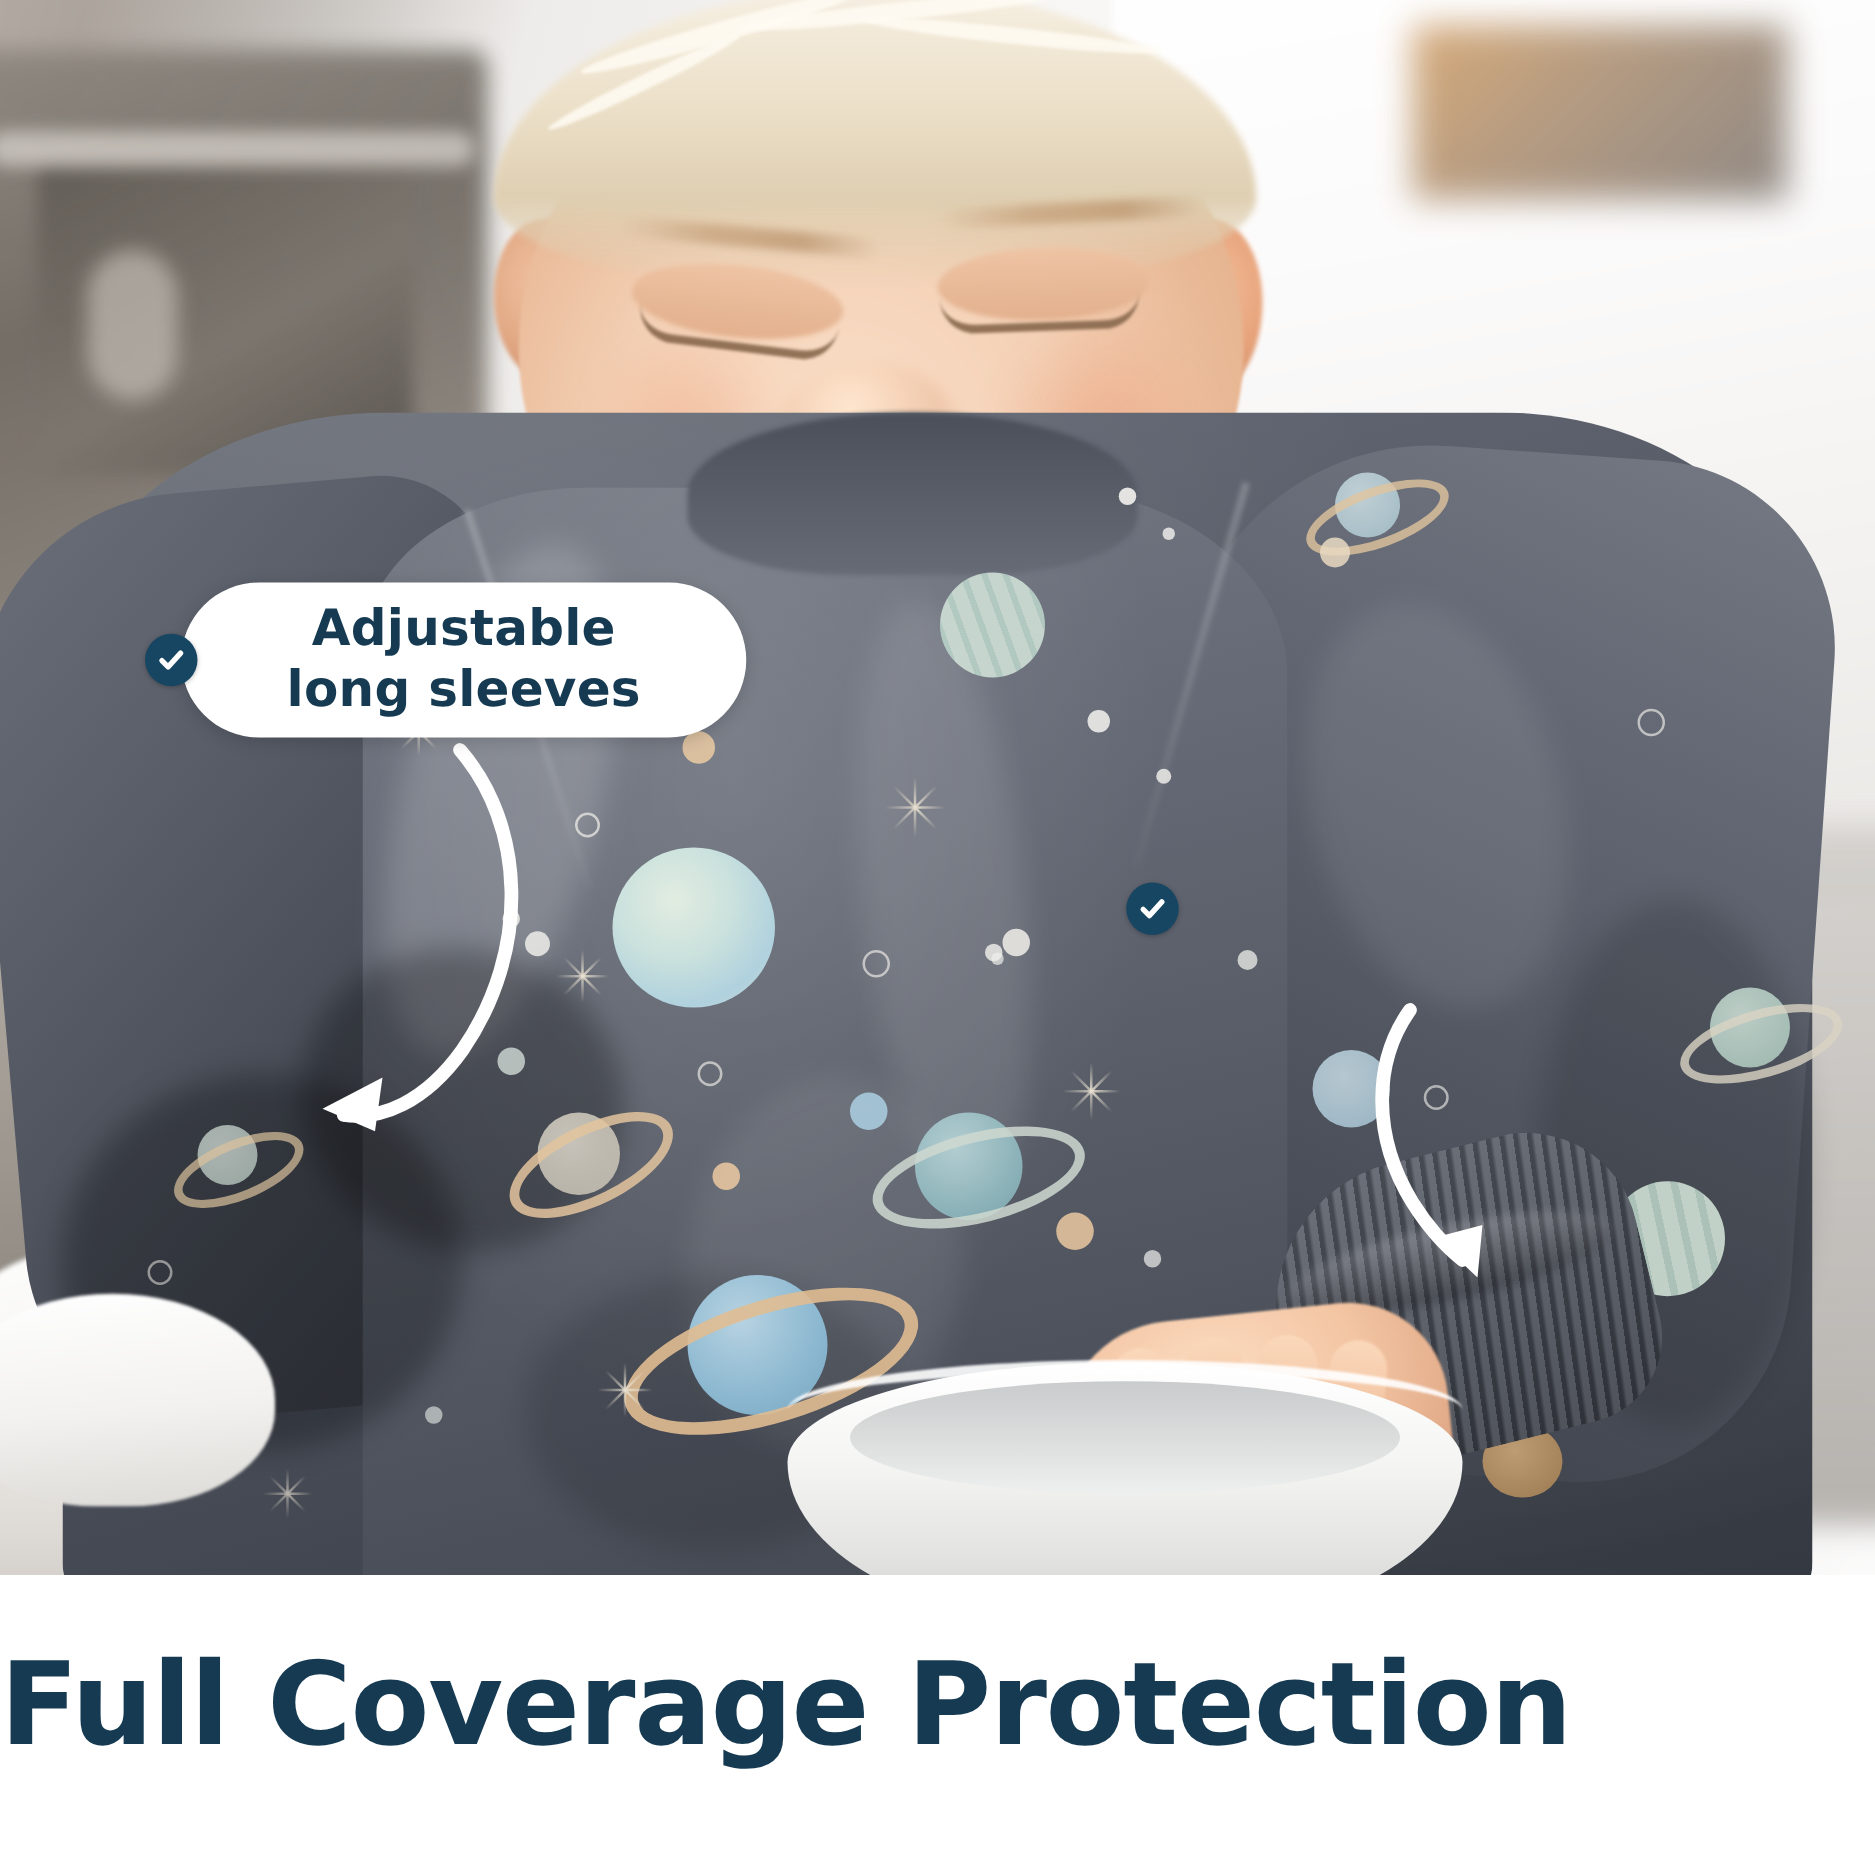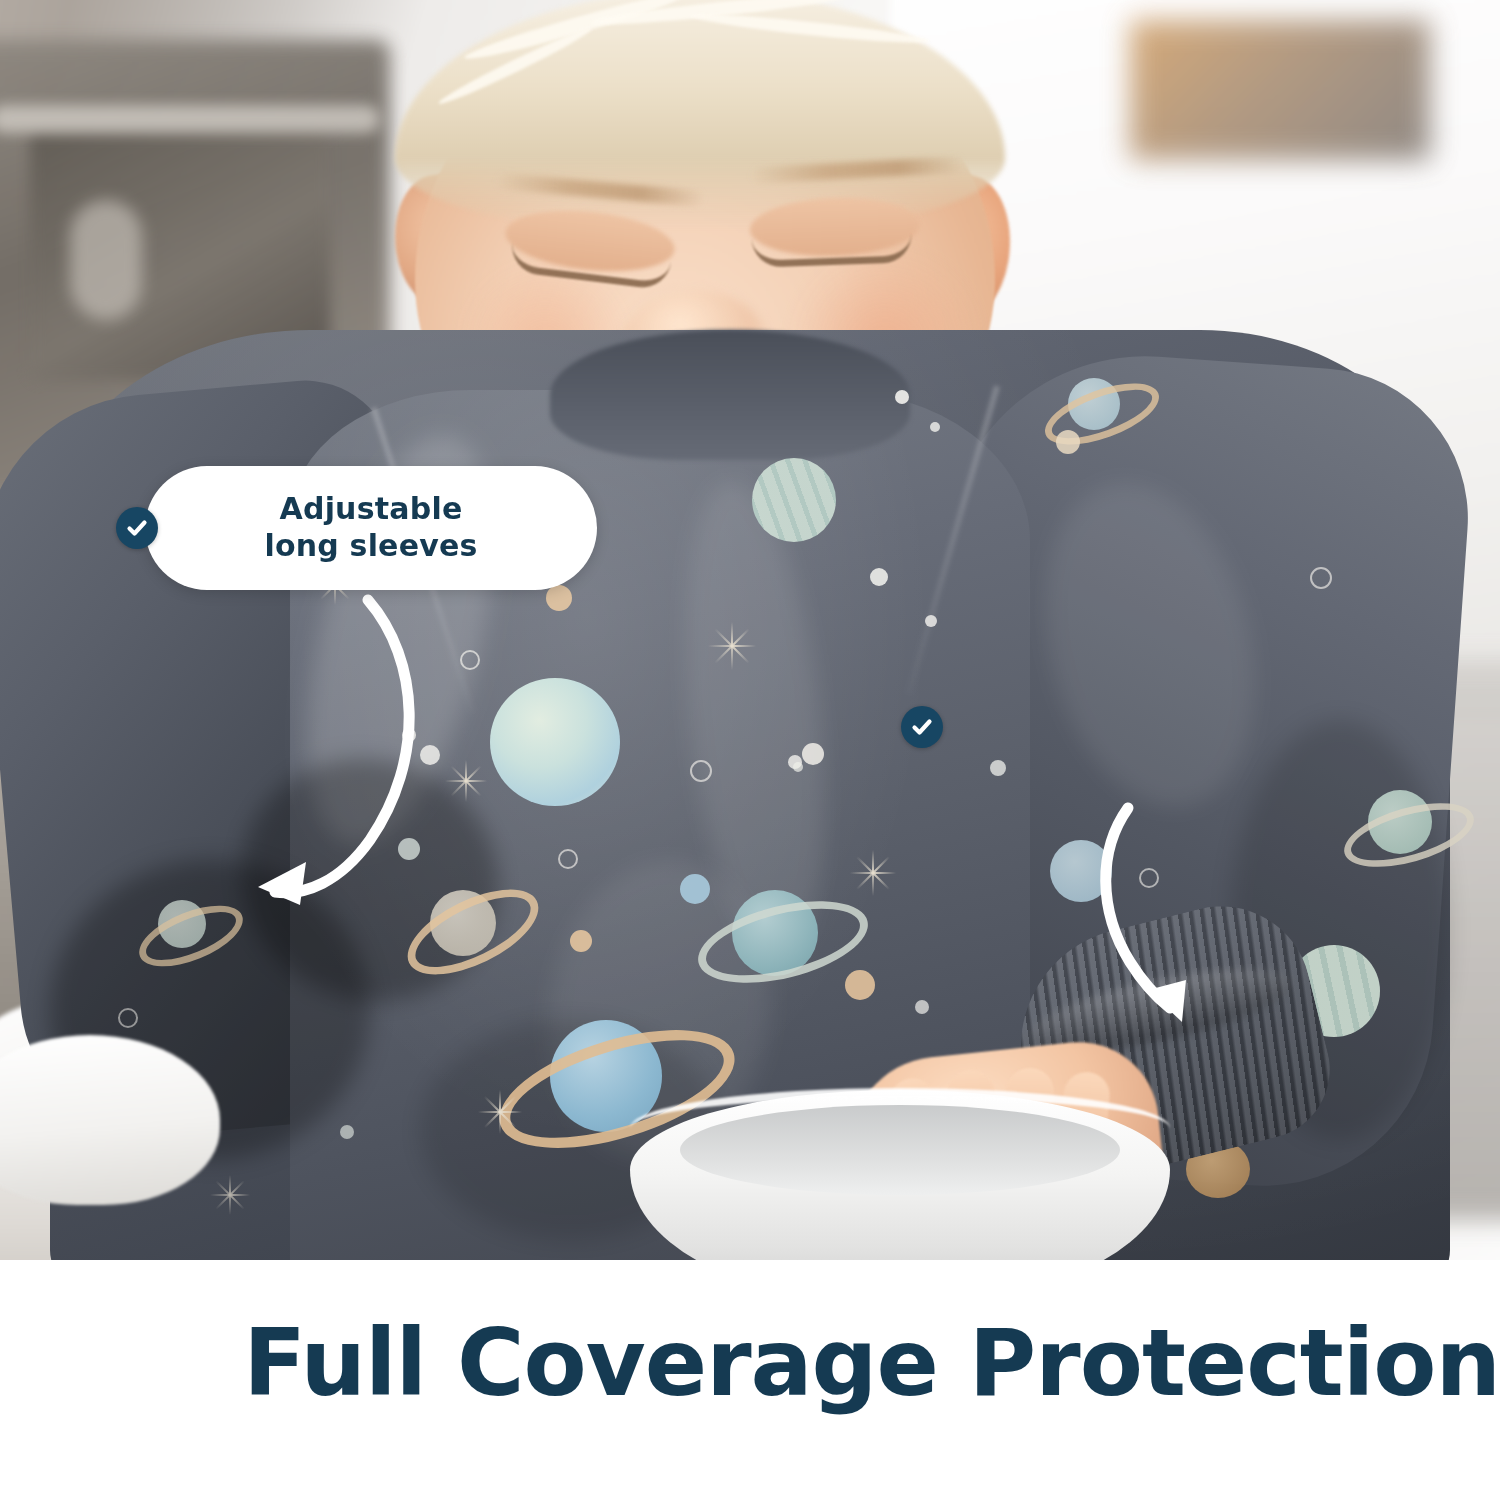--- a/index.html
+++ b/index.html
@@ -315,42 +315,42 @@
     background:#ffffff;
     border-radius:100px;
     display:flex;align-items:center;justify-content:center;
     text-align:center;
     box-shadow:0 3px 14px rgba(0,0,0,.16);
   }
   .badge-text{
     color:#153a52;
     font-family:"DejaVu Sans", sans-serif;
     font-weight:bold;
-    font-size:30px;
+    font-size:40px;
     line-height:1.22;
     letter-spacing:.2px;
     padding:0 34px;
     white-space:pre-line;
   }
   .check{
     position:absolute;
     width:42px;height:42px;border-radius:50%;
     background:#174663;
     display:flex;align-items:center;justify-content:center;
     box-shadow:0 1px 4px rgba(0,0,0,.25);
   }
   #badge1{left:145px;top:466px;width:452px;height:124px;}
   #check1{left:116px;top:507px;}
   #badge2{left:930px;top:664px;width:472px;height:126px;}
   #check2{left:901px;top:706px;}
 
   
   .title{
     position:absolute;left:0;top:1318px;width:1500px;
-    text-align:right;
+    text-align:left;
     color:#153a52;
     font-family:"DejaVu Sans", sans-serif;
     font-weight:bold;
     font-size:92px;
     letter-spacing:-1px;
     line-height:1;
   }
 </style>
 </head>
 <body>

